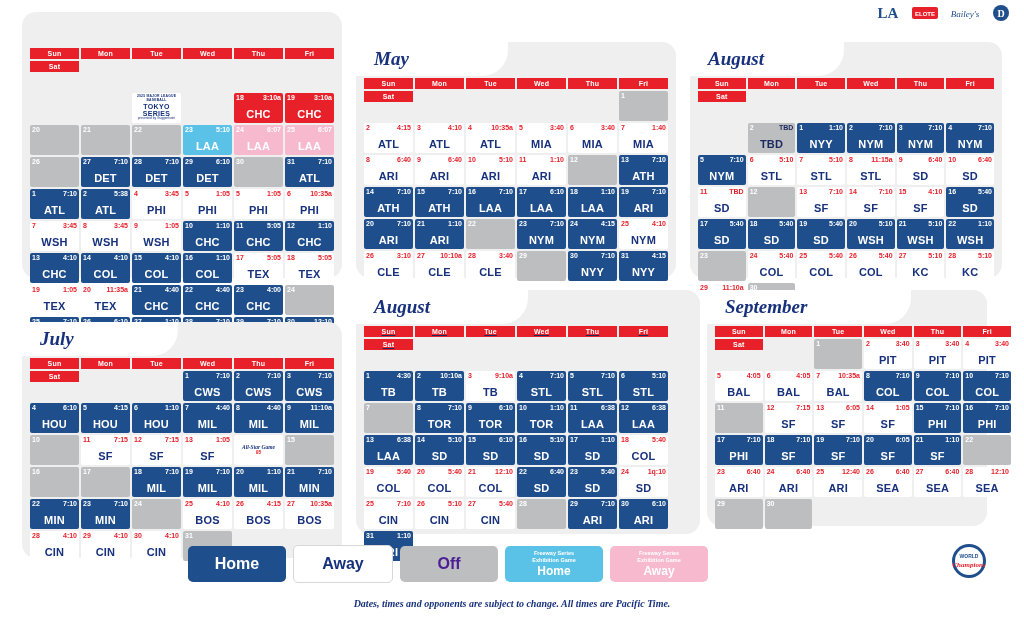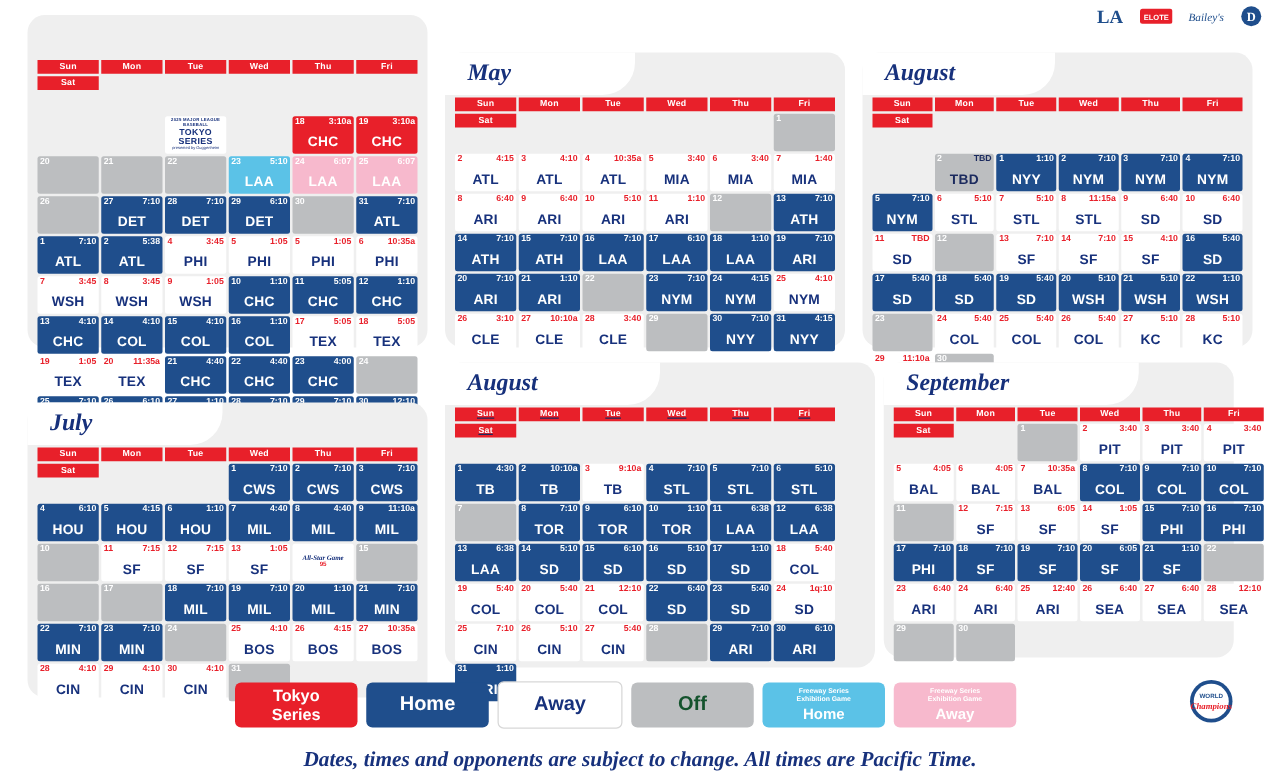--- a/index.html
+++ b/index.html
@@ -110,33 +110,33 @@
     display:flex;gap:7px;align-items:center;
   }
   .lg{
     width:98px;height:36px;border-radius:5px;
     display:flex;flex-direction:column;align-items:center;justify-content:center;
     font-weight:bold;
   }
   .lg-tokyo{background:#e8202a;color:#fff;font-size:13px;line-height:15px;text-align:center;}
   .lg-home{background:#1f4e8c;color:#fff;}
   .lg-away{background:#ffffff;color:#17317c;border:1px solid #d7d7d7;}
-  .lg-off{background:#bcbec0;color:#14532d;}
+  .lg-off{background:#bcbec0;color:#4c1d95;}
   .lg-fwh{background:#5bc2e7;color:#ffffff;}
   .lg-fwa{background:#f7b9cd;color:#ffffff;}
   .lg-sub{font-size:5.5px;font-weight:bold;line-height:7px;text-align:center;}
   .lg-main{font-size:12px;font-weight:bold;line-height:14px;}
 
   .footer{
     position:absolute;left:0;right:0;top:598px;
     text-align:center;
     font-family:"Liberation Serif", serif;
     font-style:italic;
     font-weight:bold;
-    font-size:17px;
+    font-size:10px;
     color:#17317c;
   }
   .champs{
     position:absolute;right:22px;top:541px;
     width:66px;height:44px;
     display:flex;align-items:center;justify-content:flex-start;
   }
 </style>
 </head>
 <body>
@@ -1236,24 +1236,20 @@
         </div>
         <div class="cell t-empty"></div>
         <div class="cell t-empty"></div>
         <div class="cell t-empty"></div>
         <div class="cell t-empty"></div>
       </div>
     </div>
   </div>
 
 <div class="legend" id="legend-root">
-    <div class="lg lg-tokyo">
-      <div>Tokyo</div>
-      <div>Series</div>
-    </div>
     <div class="lg lg-home">
       <div class="big">Home</div>
     </div>
     <div class="lg lg-away">
       <div class="big">Away</div>
     </div>
     <div class="lg lg-off">
       <div class="big">Off</div>
     </div>
     <div class="lg lg-fwh">

